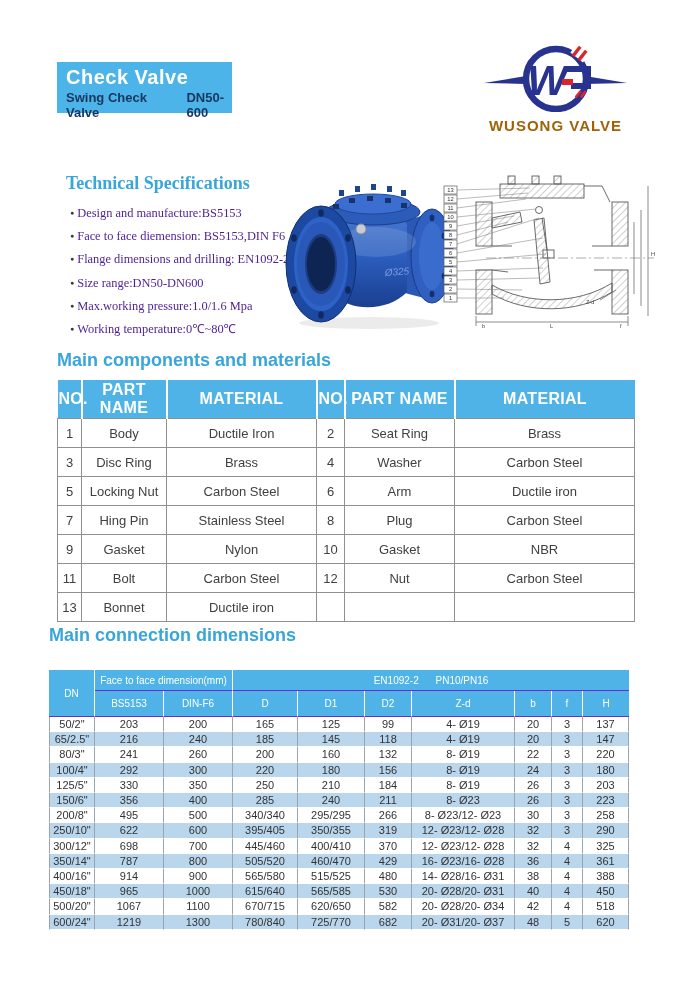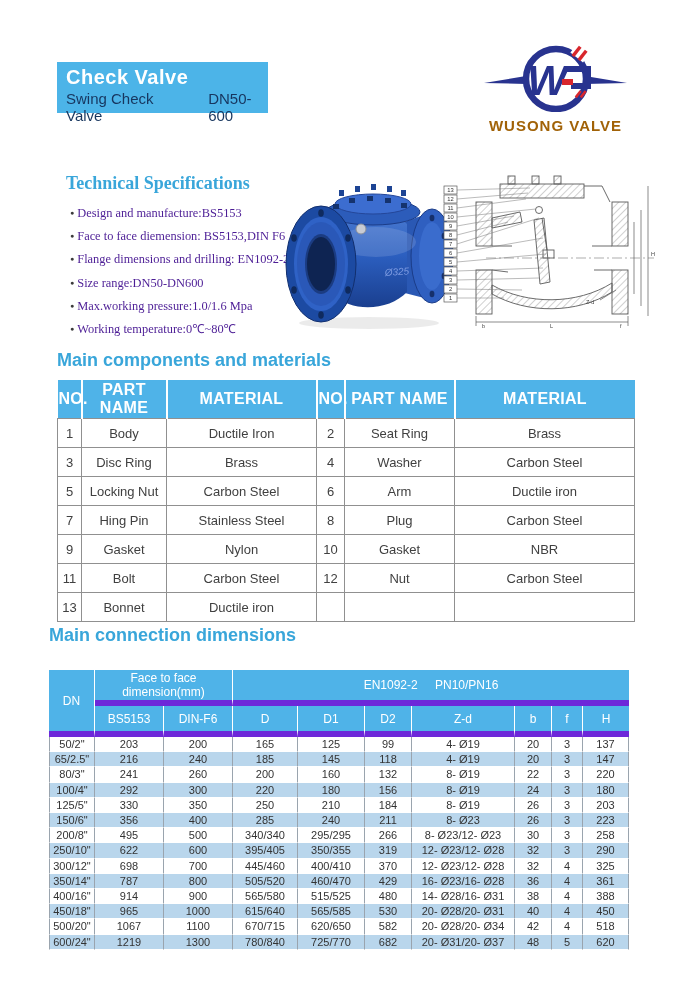--- a/index.html
+++ b/index.html
@@ -1,23 +1,23 @@
 <!DOCTYPE html>
 <html><head>
 <meta charset="utf-8">
 <style>
   html,body{margin:0;padding:0;background:#fff;}
   .page{position:relative;width:700px;height:1001px;background:#ffffff;overflow:hidden;
         font-family:"Liberation Sans",sans-serif;-webkit-font-smoothing:antialiased;}
 
   
-  .banner{position:absolute;left:57px;top:62px;width:211px;height:51px;background:#4cb4e8;
+  .banner{position:absolute;left:57px;top:62px;width:175px;height:51px;background:#4cb4e8;
           box-sizing:border-box;padding:4px 0 0 9px;}
   .banner-title{font-size:20px;font-weight:bold;color:#ffffff;letter-spacing:.5px;line-height:23px;}
-  .banner-sub{display:flex;gap:30px;font-size:15px;font-weight:400;color:#17365f;margin-top:1px;}
+  .banner-sub{display:flex;gap:30px;font-size:13px;font-weight:700;color:#17365f;margin-top:1px;}
 
   
   .logo-block{position:absolute;left:478px;top:24px;width:155px;text-align:center;}
   .brand-name{font-size:15px;font-weight:bold;color:#a16207;letter-spacing:1px;margin-top:1px;}
 
   
   .section-title{font-size:18px;font-weight:600;color:#39a6da;line-height:22px;}
 
   
   .specs{position:absolute;left:66px;top:172px;width:238px;font-family:Liberation Serif, serif;}
@@ -33,22 +33,22 @@
   .comp-section{position:absolute;left:57px;top:349px;width:577px;}
   .comp-table{margin-top:9px;border-collapse:collapse;table-layout:fixed;width:577px;}
   .comp-table th{background:#4fb3e8;color:#fff;font-size:16px;font-weight:bold;height:27px;
                  border-right:2px solid #fff;letter-spacing:.3px;}
   .comp-table th:last-child{border-right:none;}
   .comp-table td{border:1px solid #909090;font-size:13px;color:#404040;text-align:center;height:26px;}
 
   
   .dim-section{position:absolute;left:49px;top:624px;width:580px;}
   .dim-table{margin-top:24px;border-collapse:separate;border-spacing:0;table-layout:fixed;width:580px;}
-  .dim-table th{background:#4fb3e8;color:#fff;font-size:12px;font-weight:normal;
-                border-right:1px solid #fff;border-bottom:6px solid #6d28d9;margin-top:34px;}
+  .dim-table th{background:#4fb3e8;color:#fff;font-size:10px;font-weight:normal;
+                border-right:1px solid #fff;border-bottom:1px solid #6d28d9;margin-top:34px;}
   .dim-table th:last-child{border-right:none;}
   .dim-table .hrow1 th{height:18px;}
   .dim-table .hrow2 th{height:23px;}
   .dim-table th.en-head{word-spacing:14px;}
   .dim-table td{font-size:11px;color:#333;text-align:center;height:14.2px;line-height:14.2px;
                 border-right:1px solid #9aa4ae;border-bottom:1px solid #fff;padding:0;}
   .dim-table td:first-child{border-left:1px solid #9aa4ae;}
   .dim-table tbody tr:nth-child(even){background:#b9d6ec;}
   .dim-table tbody tr:nth-child(odd){background:#ffffff;}
 </style>

